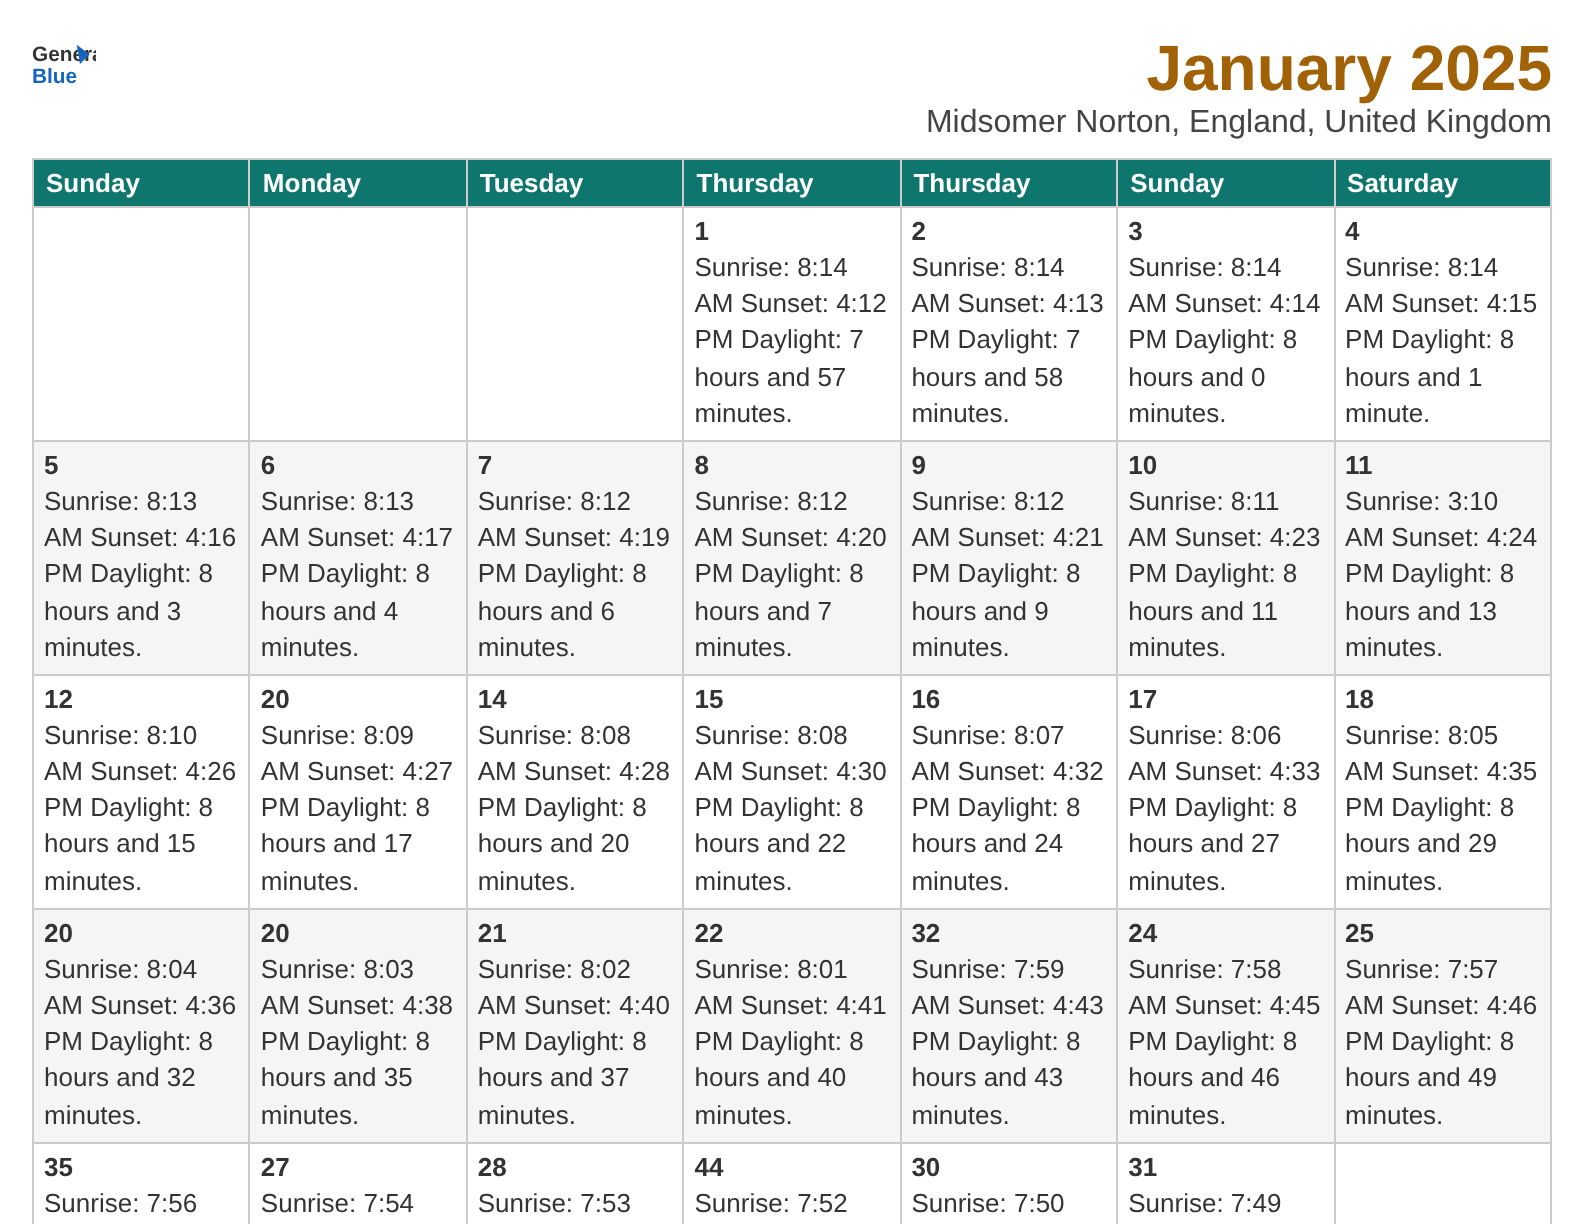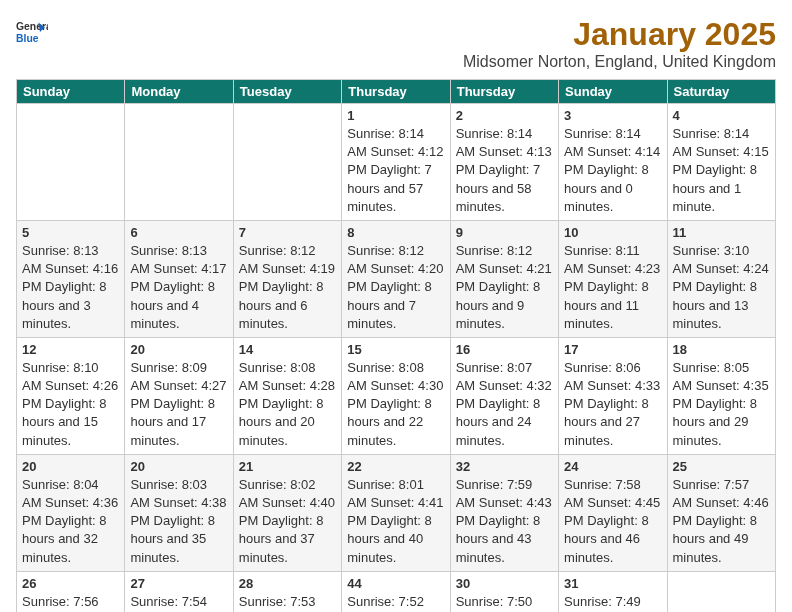--- a/index.html
+++ b/index.html
@@ -263,21 +263,21 @@
         </td>
         <td>
           <span class="day-number">25</span>
           <div class="day-info">Sunrise: 7:57 AM
 Sunset: 4:46 PM
 Daylight: 8 hours and 49 minutes.</div>
         </td>
       </tr>
       <tr>
         <td>
-          <span class="day-number">26</span>
+          <span class="day-number">35</span>
           <div class="day-info">Sunrise: 7:56 AM
 Sunset: 4:48 PM
 Daylight: 8 hours and 52 minutes.</div>
         </td>
         <td>
           <span class="day-number">27</span>
           <div class="day-info">Sunrise: 7:54 AM
 Sunset: 4:50 PM
 Daylight: 8 hours and 55 minutes.</div>
         </td>

